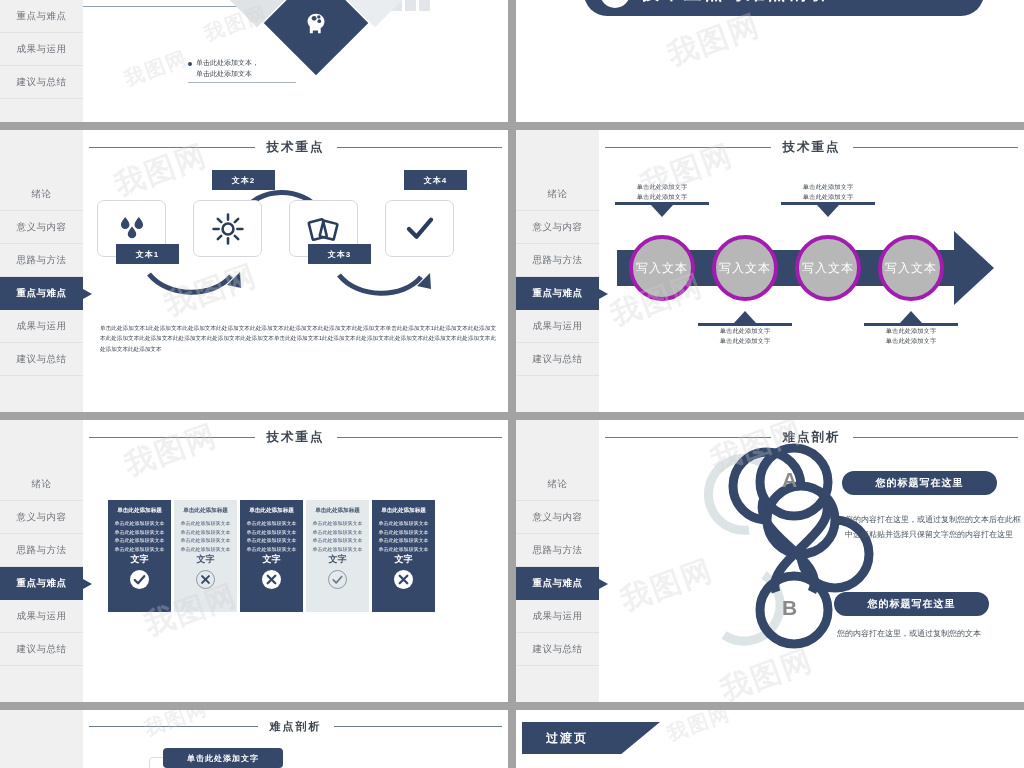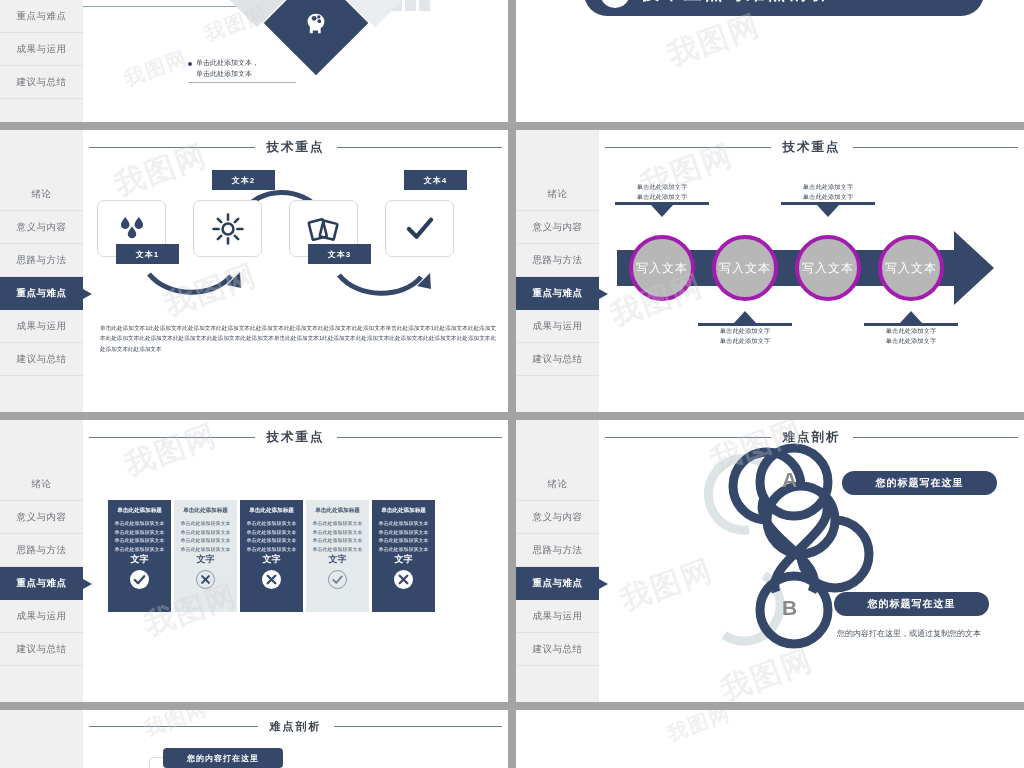--- a/index.html
+++ b/index.html
@@ -660,20 +660,21 @@
             <circle cx="195" cy="62" r="34" fill="none" stroke="#35486a" stroke-width="9"></circle>
             <circle cx="195" cy="190" r="34" fill="none" stroke="#35486a" stroke-width="9"></circle>
             <path d="M165 78 C150 115 230 138 213 172" fill="none" stroke="#35486a" stroke-width="9"></path>
             <path d="M225 78 C245 112 165 140 177 172" fill="none" stroke="#35486a" stroke-width="9"></path>
           </svg>
 
           <div class="ab-letter" style="left:183px; top:48px;">A</div>
           <div class="ab-pill" style="left:243px; top:51px; width:155px;">
               <span>您的标题写在这里</span>
             </div>
+          <div class="ab-body" style="left:246px; top:93px; width:178px;">您的内容打在这里，或通过复制您的文本后在此框中选择粘贴并选择只保留文字您的内容打在这里</div>
 
           <div class="ab-letter" style="left:183px; top:176px;">B</div>
           <div class="ab-pill" style="left:235px; top:172px; width:155px;">
               <span>您的标题写在这里</span>
             </div>
           <div class="ab-body" style="left:238px; top:207px; width:185px;">您的内容打在这里，或通过复制您的文本</div>
         </div>
         <div class="wm" style="left:110px; top:5px;">我图网</div>
         <div class="wm" style="left:20px; top:145px;">我图网</div>
         <div class="wm" style="left:120px; top:235px;">我图网</div>
@@ -686,26 +687,29 @@
     <div class="slide r3">
       <div class="sidebar"></div>
       <div class="body">
         <div class="sl-title">
           <span class="rule"></span>
           <span class="txt">难点剖析</span>
           <span class="rule"></span>
         </div>
         <div class="s7-ghost"></div>
         <div class="s7-pill">
-            <span>您的内容打在这里</span>
+            <span>单击此处添加文字</span>
           </div>
         <div class="wm sm" style="left:60px; top:-5px;">我图网</div>
       </div>
     </div>
 
     <div class="slide r3">
       <div class="body">
+        <div class="s8-banner">
+            <span>过渡页</span>
+          </div>
         <div class="wm sm" style="left:150px; top:0px;">我图网</div>
       </div>
     </div>
   </div>
 
 </div>
 
 </body></html>

